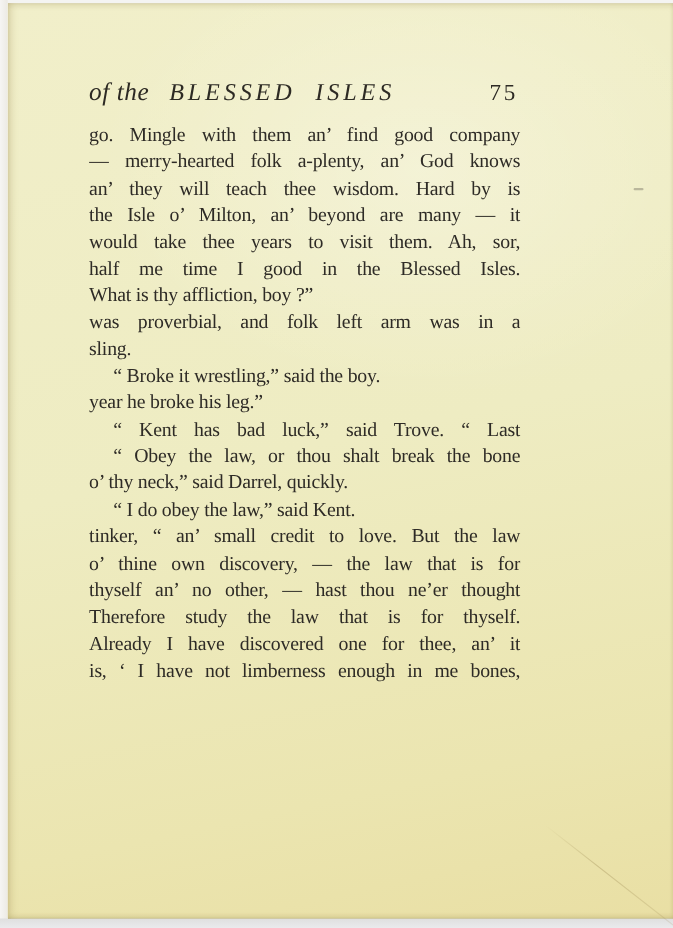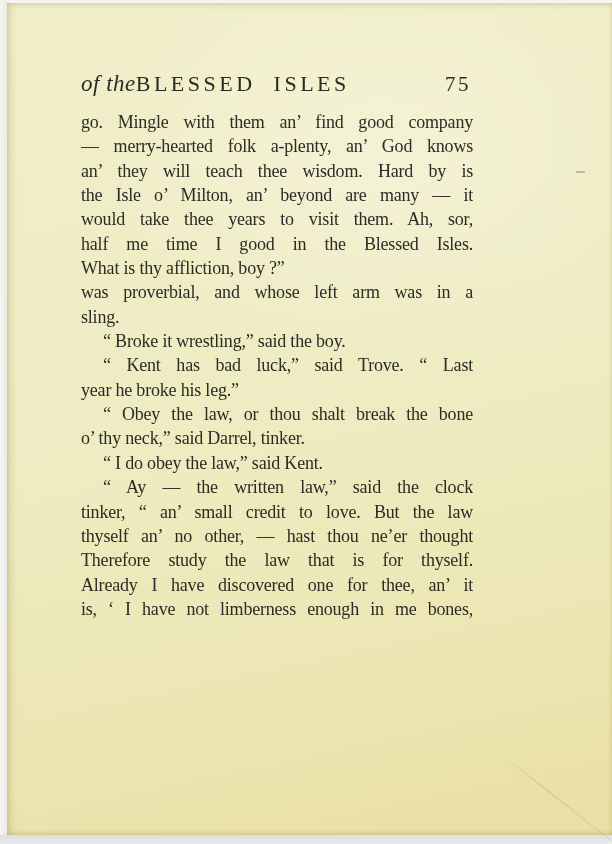--- a/index.html
+++ b/index.html
@@ -72,21 +72,22 @@
     font-family: "Liberation Serif", serif;
     font-style: italic;
     font-size: 23px;
     letter-spacing: 0.5px;
   }
   .title-caps {
     font-family: "Liberation Serif", serif;
     font-size: 22px;
     letter-spacing: 3.5px;
     word-spacing: 9px;
-    margin-left: 0;
+    margin-left: 18px;
+    font-style: italic;
   }
   .page-number {
     font-family: "Liberation Serif", serif;
     font-size: 21px;
     letter-spacing: 2.5px;
     margin-right: 2px;
     text-align: center;
   }
   .text-block {
     position: absolute;
@@ -140,45 +141,45 @@
       <div class="line">go.  Mingle with them an’ find good company</div>
       <div class="line">— merry-hearted folk a-plenty, an’ God knows</div>
       <div class="line">an’ they will teach thee wisdom.  Hard by is</div>
       <div class="line">the Isle o’ Milton, an’ beyond are many — it</div>
       <div class="line">would take thee years to visit them.  Ah, sor,</div>
       <div class="line">half me time I good in the Blessed Isles.</div>
       <div class="line last">What is thy affliction, boy ?”</div>
     </div>
 
     <div class="para">
-      <div class="line">was proverbial, and whose left arm was in a</div>
+      <div class="line">was proverbial, and folk left arm was in a</div>
       <div class="line last">sling.</div>
     </div>
 
     <div class="para">
       <div class="line last indent">“ Broke it wrestling,” said the boy.</div>
     </div>
 
     <div class="para">
+      <div class="line last">year he broke his leg.”</div>
       <div class="line indent">“ Kent has bad luck,” said Trove.  “ Last</div>
-      <div class="line last">year he broke his leg.”</div>
     </div>
 
     <div class="para">
       <div class="line indent">“ Obey the law, or thou shalt break the bone</div>
-      <div class="line last">o’ thy neck,” said Darrel, tinker.</div>
+      <div class="line last">o’ thy neck,” said Darrel, quickly.</div>
     </div>
 
     <div class="para">
       <div class="line last indent">“ I do obey the law,” said Kent.</div>
     </div>
 
     <div class="para">
-      <div class="line indent">“ Ay — the written law,”  said the clock</div>
       <div class="line">tinker, “ an’ small credit to love.  But the law</div>
+      <div class="line">o’ thine own discovery, — the law that is for</div>
       <div class="line">thyself an’ no other, — hast thou ne’er thought</div>
       <div class="line">Therefore study the law that is for thyself.</div>
       <div class="line">Already I have discovered one for thee, an’ it</div>
       <div class="line">is, ‘ I have not limberness enough in me bones,</div>
     </div>
 
   </div>
 </div>
 
 </body></html>

